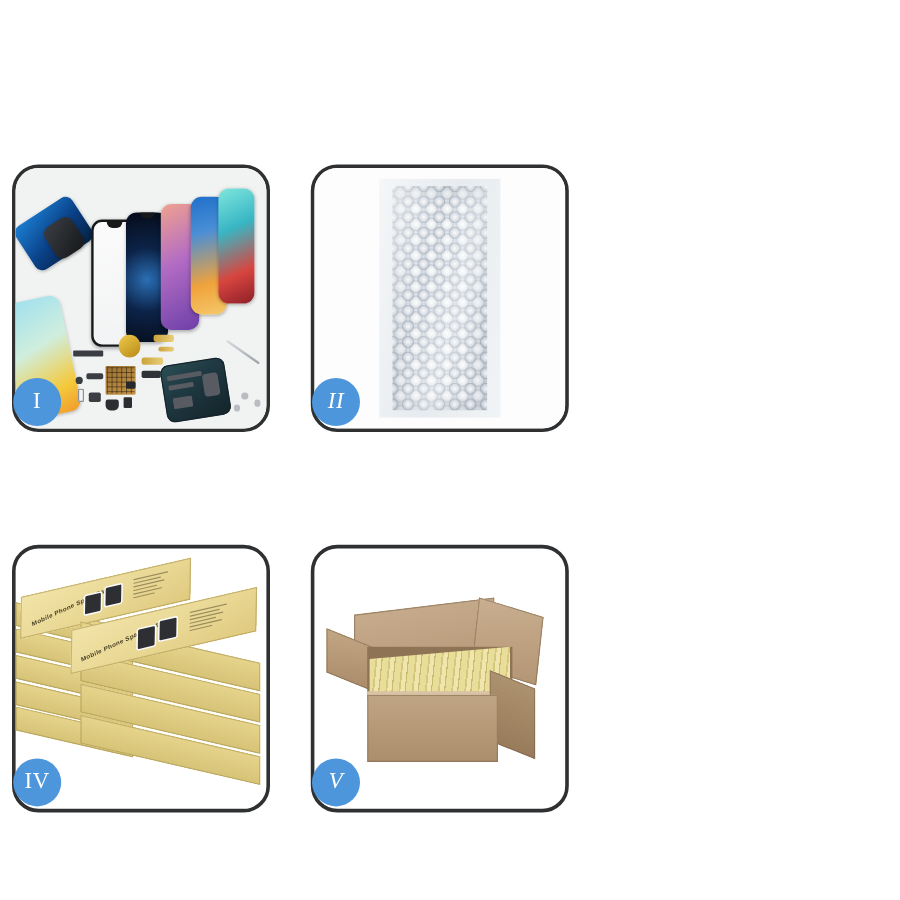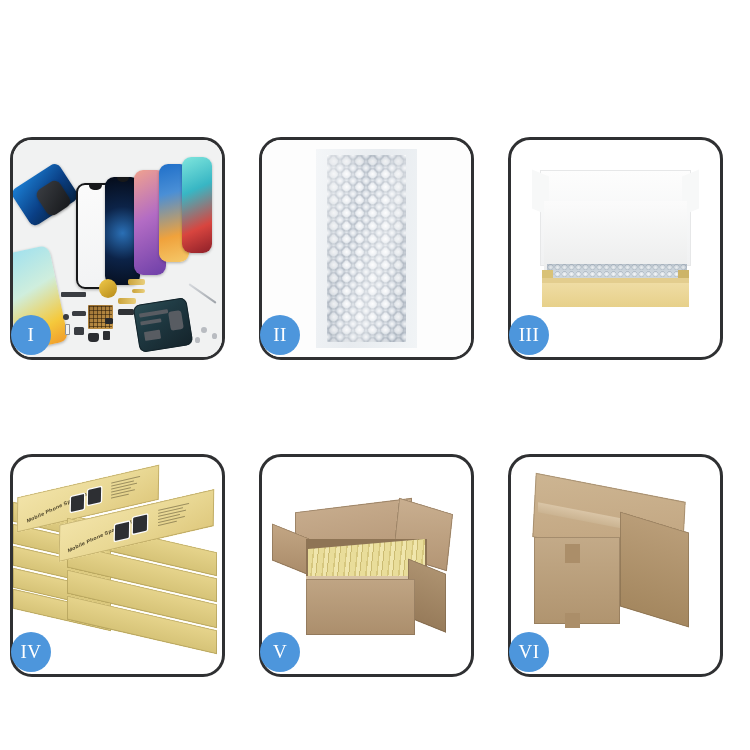--- a/index.html
+++ b/index.html
@@ -30,21 +30,21 @@
   
   .grid { position: absolute; left: 10px; top: 137px; width: 730px; }
   .row { position: relative; height: 225px; margin-bottom: 92px; }
   .panel {
     position: absolute; top: 0; width: 215px; height: 223px;
     border: 3px solid #2f3032; border-radius: 22px;
     background: #ffffff; overflow: visible;
     box-sizing: border-box;
   }
   .panel.p1 { left: 0px; }
-  .panel.p2 { left: 249px; }
+  .panel.p2 { left: 249px; font-style: italic; }
   .panel.p3 { left: 498px; }
   .panel .inner {
     position: absolute; inset: 0;
     border-radius: 19px; overflow: hidden;
   }
   .tint { background: #f1f2f2; }
 
   
   .badge {
     position: absolute; left: -2px; bottom: 2px;
@@ -327,34 +327,20 @@
       <div class="panel p2">
         <div class="inner">
           <div class="bw-bg"></div>
           <div class="bw-sheet"></div>
           <div class="bw-wrap"></div>
           <div class="bw-gloss"></div>
         </div>
         <div class="badge">II</div>
       </div>
 
-      <div class="panel p3">
-        <div class="inner">
-          <div class="b3-lidback"></div>
-          <div class="b3-lidL"></div>
-          <div class="b3-lidR"></div>
-          <div class="b3-innerwall"></div>
-          <div class="b3-bubble"></div>
-          <div class="b3-sideL"></div>
-          <div class="b3-sideR"></div>
-          <div class="b3-lip"></div>
-          <div class="b3-front"></div>
-        </div>
-        <div class="badge">III</div>
-      </div>
     </div>
 
     <div class="row">
 
       <div class="panel p1">
         <div class="inner">
           <div class="stack">
 
             <div class="ybox" style="left:0%;top:26%;width:47%;height:9%;transform:skewY(13deg);">
               <div class="side" style="top:0;height:100%;"></div>
@@ -426,26 +412,15 @@
           <div class="c-flapleft"></div>
           <div class="c-inner"></div>
           <div class="c-goods"></div>
           <div class="c-rim"></div>
           <div class="c-side"></div>
           <div class="c-front"></div>
         </div>
         <div class="badge">V</div>
       </div>
 
-      <div class="panel p3">
-        <div class="inner">
-          <div class="s-top"></div>
-          <div class="s-tape"></div>
-          <div class="s-side"></div>
-          <div class="s-front"></div>
-          <div class="s-tab" style="left:26%;top:40%;width:7%;height:9%;"></div>
-          <div class="s-tab" style="left:26%;top:72%;width:7%;height:7%;"></div>
-        </div>
-        <div class="badge">VI</div>
-      </div>
     </div>
   </div>
 </div>
 
 </body></html>

